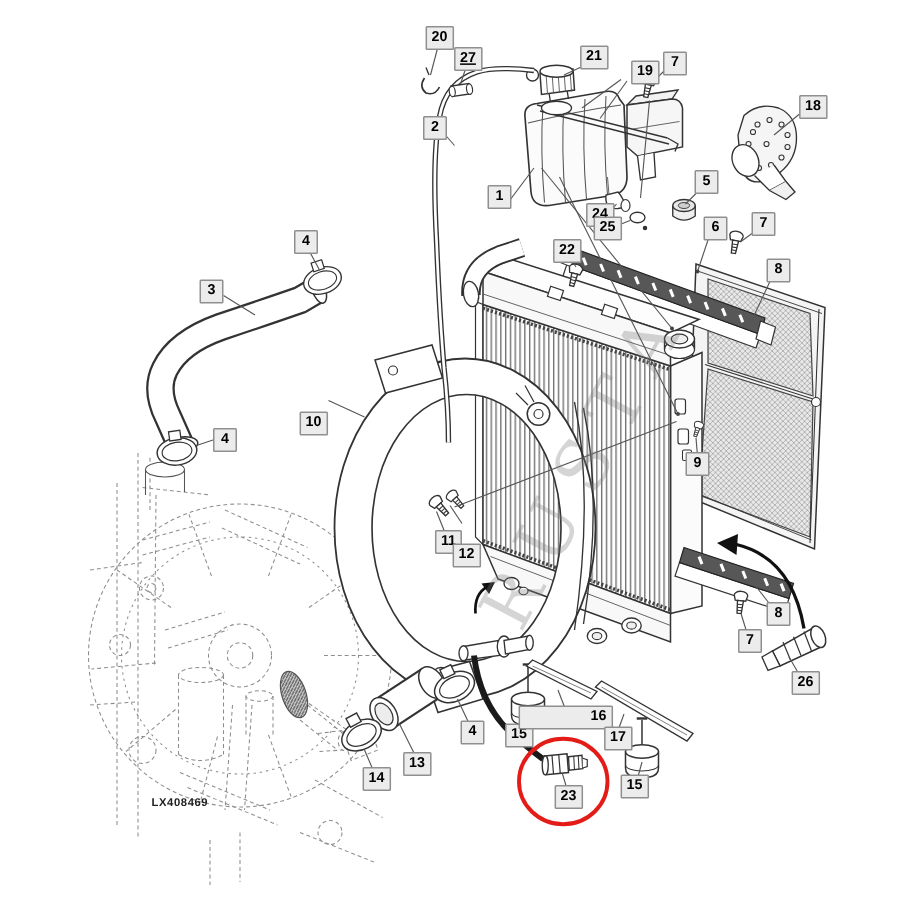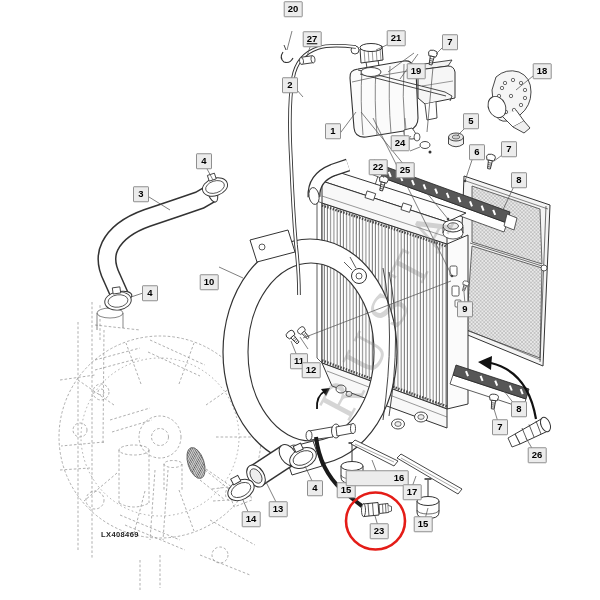--- a/index.html
+++ b/index.html
@@ -407,24 +407,24 @@
       <div class="callout" style="left: 209px; top: 282px;">10</div>
       <div class="callout" style="left: 299px; top: 361px;">11</div>
       <div class="callout" style="left: 311px; top: 354px; margin-top: 16px;">12</div>
       <div class="callout" style="left: 278px; top: 509px;">13</div>
       <div class="callout" style="left: 251px; top: 519px;">14</div>
       <div class="callout" style="left: 346px; top: 490px;">15</div>
       <div class="callout" style="left: 423px; top: 524px;">15</div>
       <div class="callout" style="left: 377px; top: 478px; padding-left: 47px;">16</div>
       <div class="callout" style="left: 412px; top: 492px;">17</div>
       <div class="callout" style="left: 542px; top: 71px;">18</div>
-      <div class="callout" style="left: 416px; top: 48px; margin-top: 23px;">19</div>
-      <div class="callout" style="left: 293px; top: 9px;">20</div>
+      <div class="callout" style="left: 430px; top: 48px;">19</div>
+      <div class="callout" style="left: 293px; top: 25px;">20</div>
       <div class="callout" style="left: 396px; top: 38px;">21</div>
       <div class="callout" style="left: 378px; top: 167px;">22</div>
       <div class="callout" style="left: 379px; top: 531px;">23</div>
       <div class="callout" style="left: 400px; top: 143px;">24</div>
-      <div class="callout" style="left: 405px; top: 170px;">25</div>
+      <div class="callout" style="left: 405px; top: 152px;">25</div>
       <div class="callout" style="left: 537px; top: 455px;">26</div>
       <div class="callout" style="left: 312px; top: 39px; text-decoration: underline;">27</div>
     </div>
 
 </div>
 
 </body></html>

